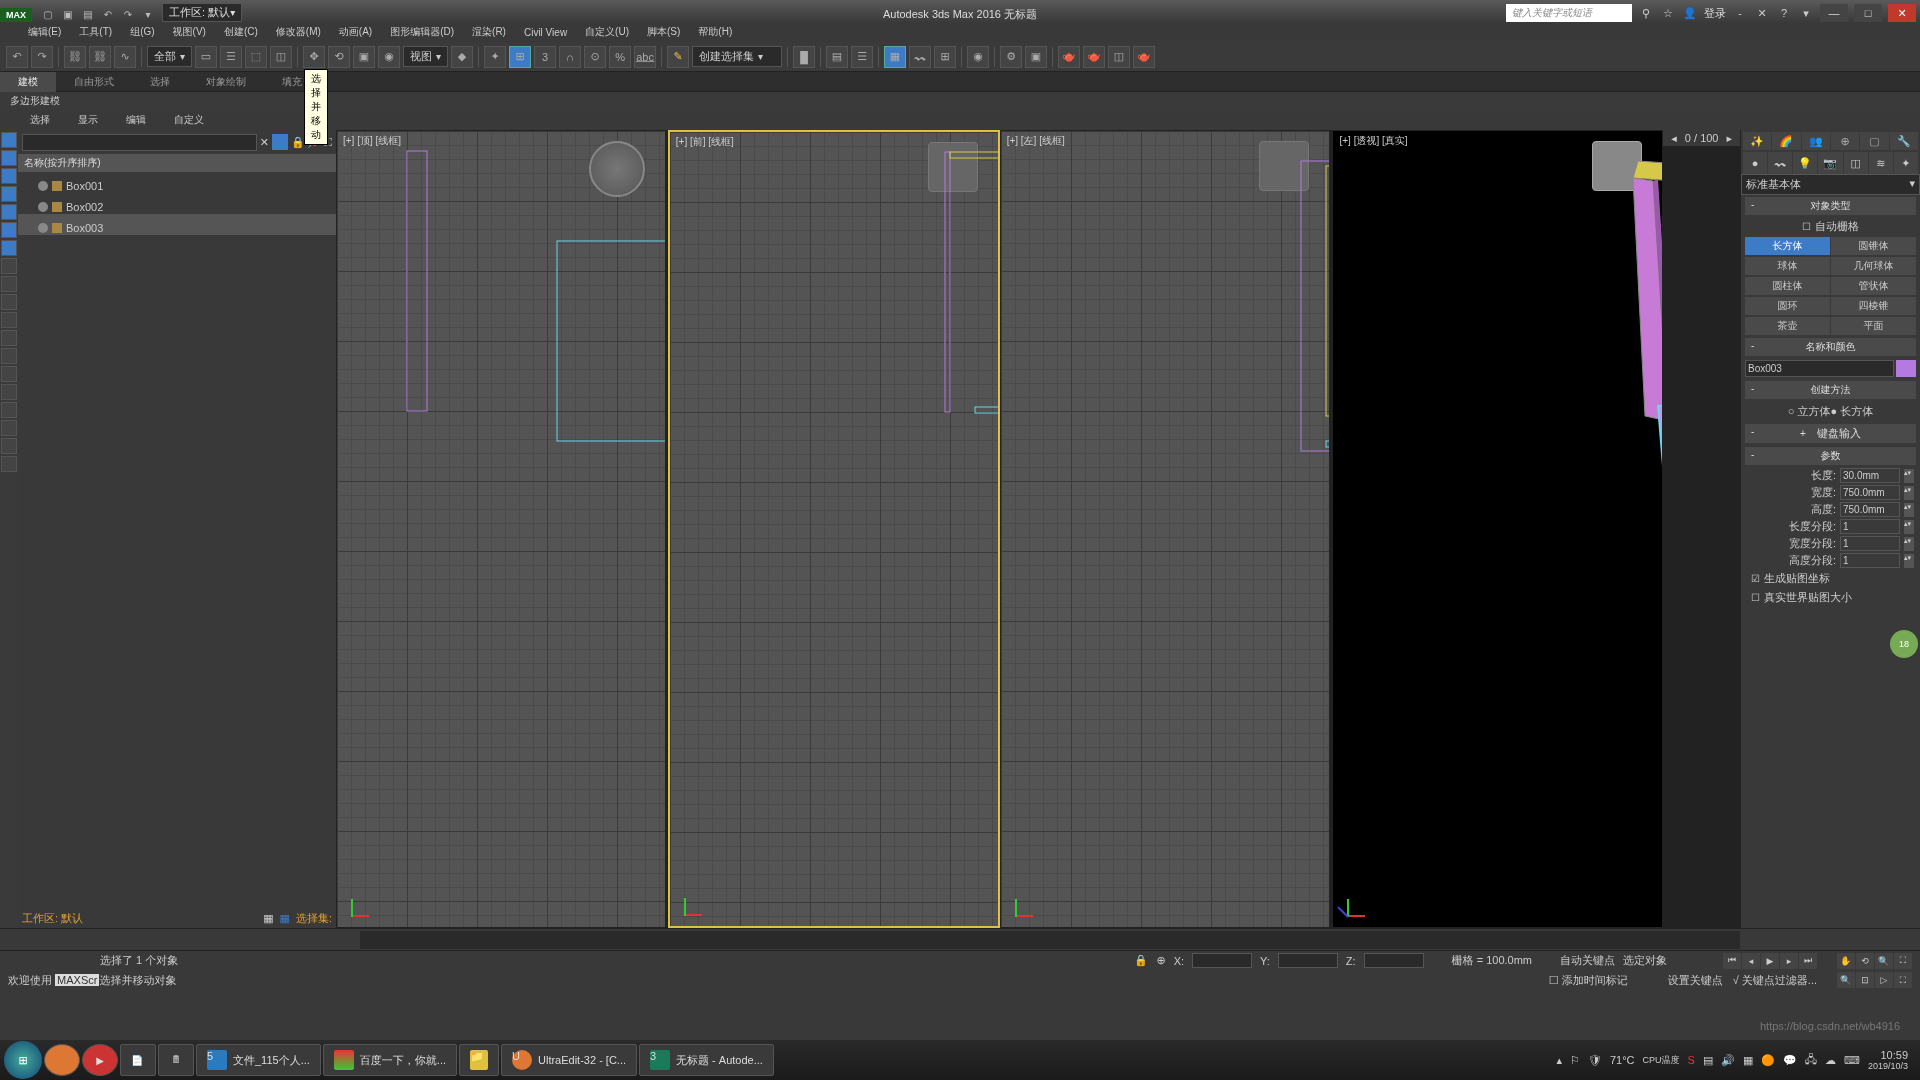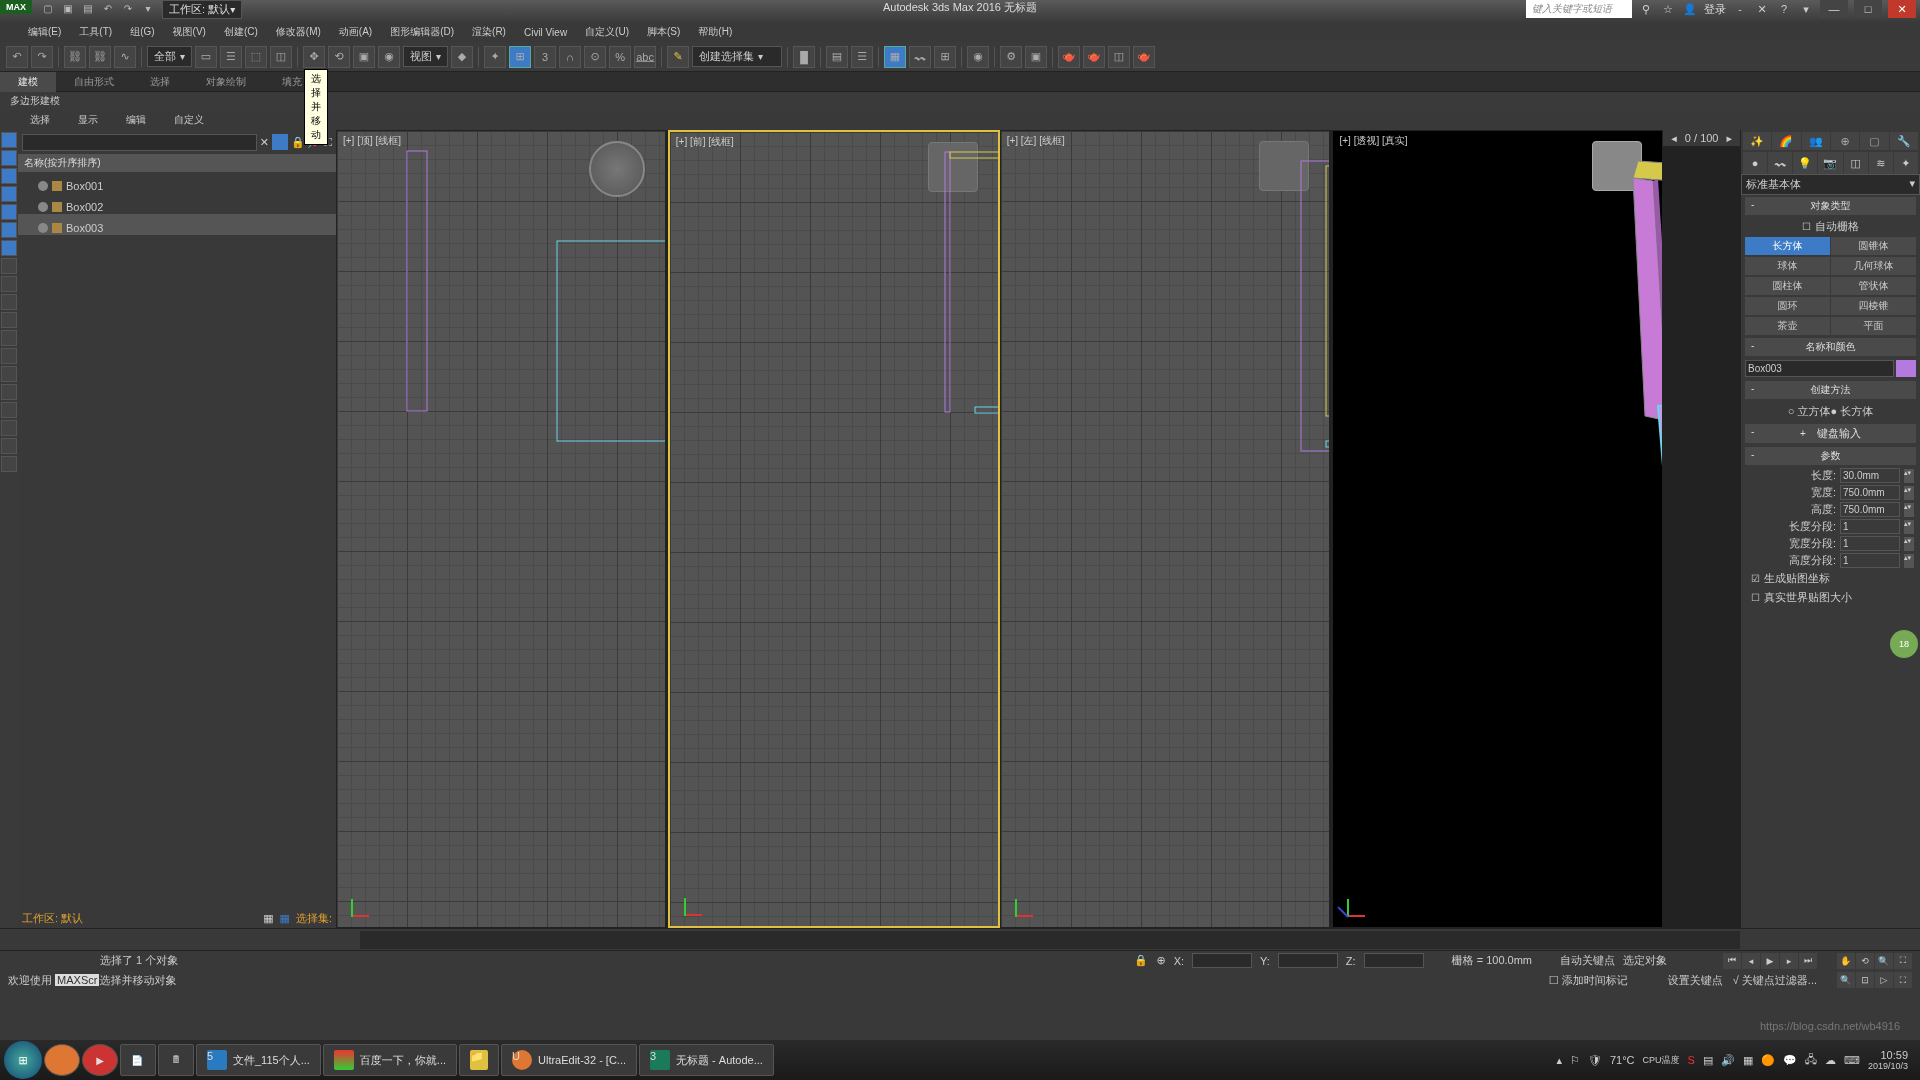--- a/index.html
+++ b/index.html
@@ -1,24 +1,24 @@
 <!DOCTYPE html>
 <html><head>
 <meta charset="utf-8">
 <style>
 *{margin:0;padding:0;box-sizing:border-box;font-family:"Microsoft YaHei",Arial,sans-serif;font-size:11px;user-select:none}
 body{background:#393939;color:#ccc;overflow:hidden;width:1920px;height:1080px;position:relative}
-.titlebar{height:22px;background:linear-gradient(#5a5a5a,#3a3a3a);display:flex;align-items:flex-start;color:#ddd;position:relative}
+.titlebar{height:22px;background:linear-gradient(#5a5a5a,#3a3a3a);display:flex;align-items:flex-end;color:#ddd;position:relative}
 .titlebar .logo{background:#1b5e20;color:#fff;padding:2px 6px;font-size:9px;font-weight:bold}
 .titlebar .qat{display:flex;gap:4px;margin-left:8px}
 .titlebar .qat span{width:16px;height:16px;display:flex;align-items:center;justify-content:center;color:#bbb;font-size:10px}
 .titlebar .ws{margin-left:6px;background:#2a2a2a;border:1px solid #555;padding:1px 6px;font-size:10px;display:flex;align-items:center}
 .titlebar .title{position:absolute;left:50%;transform:translateX(-50%);color:#ddd}
 .titlebar .right{margin-left:auto;display:flex;align-items:center;gap:6px;margin-right:4px}
-.titlebar .search{background:#fff;color:#888;padding:2px 6px;width:106px;font-size:10px;font-style:italic}
+.titlebar .search{background:#fff;color:#888;padding:2px 6px;width:126px;font-size:10px;font-style:italic}
 .titlebar .icn{width:16px;height:16px;display:flex;align-items:center;justify-content:center;color:#ccc}
 .titlebar .winbtn{width:28px;height:18px;display:flex;align-items:center;justify-content:center}
 .titlebar .min{background:#444}
 .titlebar .max{background:#444}
 .titlebar .close{background:#c0392b;color:#fff}
 .menubar{height:20px;background:#393939;display:flex;align-items:center;padding-left:20px;gap:2px}
 .menubar span{padding:2px 8px;color:#ccc;font-size:10px}
 .toolbar{height:30px;background:#3a3a3a;border-bottom:1px solid #222;display:flex;align-items:center;padding:0 6px;gap:3px}
 .toolbar .tb{width:22px;height:22px;background:#444;border:1px solid #555;display:flex;align-items:center;justify-content:center;color:#aaa;font-size:11px}
 .toolbar .tb.active{background:#3d7bc7;border-color:#5a9}

